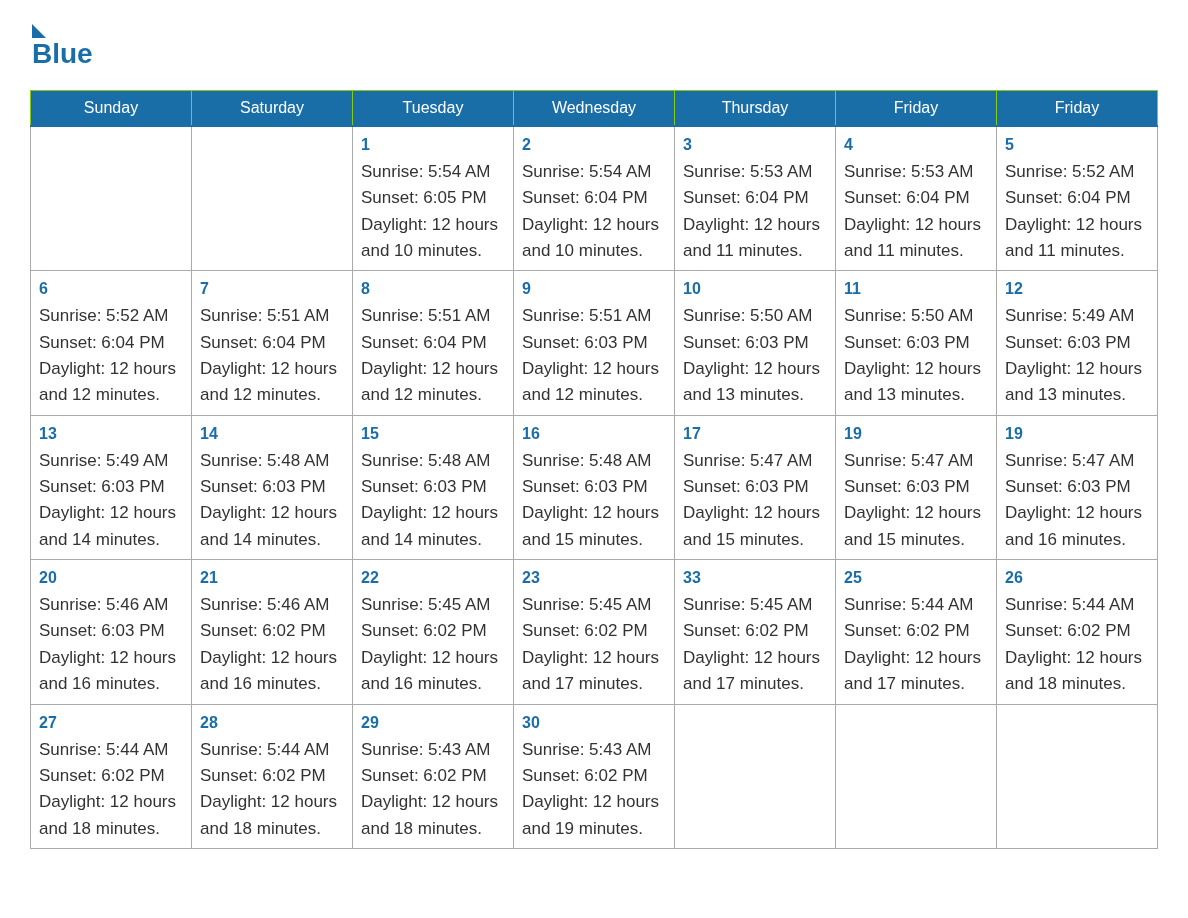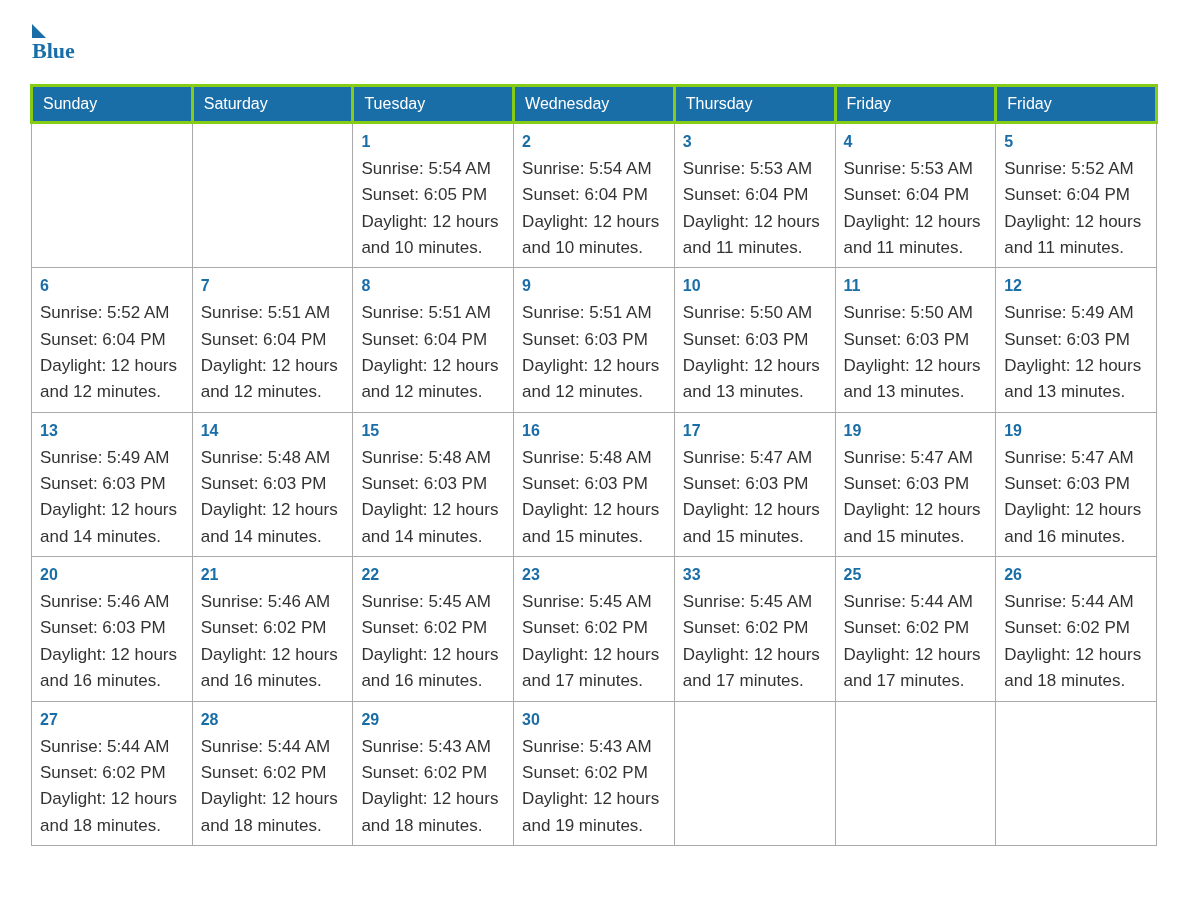--- a/index.html
+++ b/index.html
@@ -41,25 +41,24 @@
       margin-left: 2px;
       margin-top: 4px;
     }
     .logo-blue {
       font-size: 28px;
       font-weight: bold;
       color: #1a6ea8;
       margin-left: 2px;
     }
     .logo-bottom {
-      font-size: 22px;
+      font-size: 28px;
       font-weight: bold;
       color: #1a6ea8;
       margin-left: 2px;
-      font-family: Liberation Serif, serif;
     }
     .title-area {
       text-align: right;
     }
     .month-title {
       font-size: 52px;
       color: #333;
       font-weight: normal;
       line-height: 1.1;
     }
@@ -70,24 +69,24 @@
     }
     table {
       width: 100%;
       border-collapse: collapse;
       table-layout: fixed;
     }
     thead tr th {
       background-color: #1a6ea8;
       color: #fff;
       padding: 8px 10px;
-      text-align: left;
+      text-align: center;
       font-size: 16px;
       font-weight: normal;
-      border: 3px solid #84cc16;
+      border: 1px solid #84cc16;
     }
     tbody tr td {
       border: 1px solid #aaa;
       vertical-align: top;
       padding: 6px 8px;
       font-size: 12.5px;
       line-height: 1.5;
       height: 95px;
     }
     .day-number {

